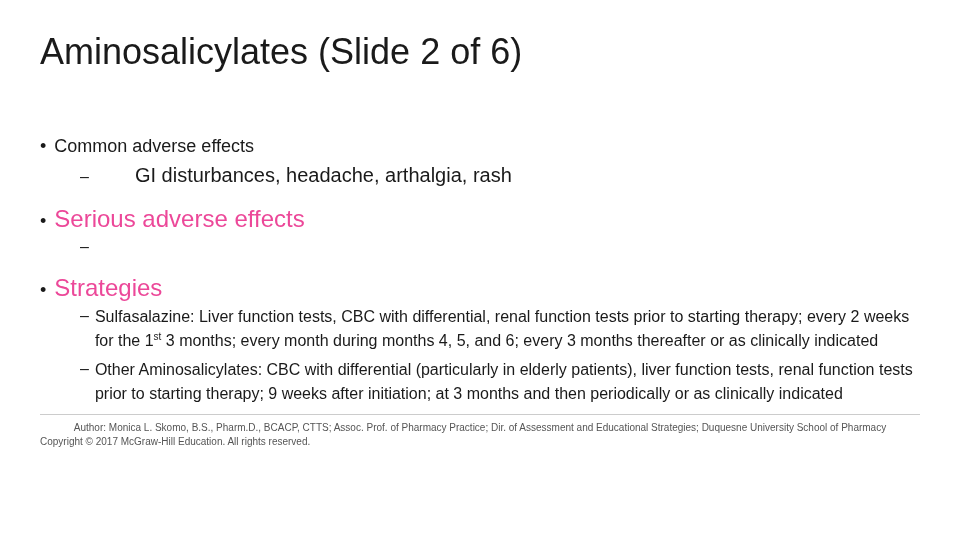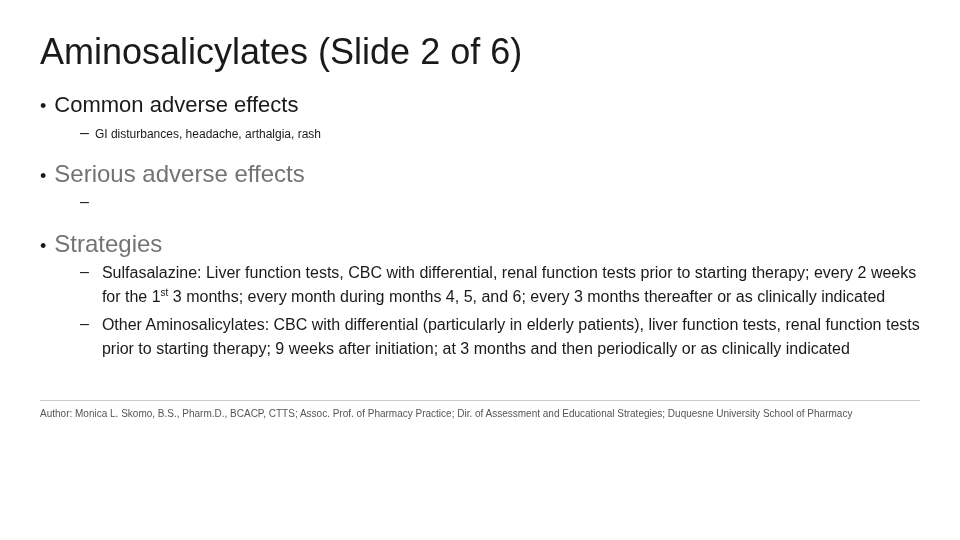--- a/index.html
+++ b/index.html
@@ -52,28 +52,29 @@
       gap: 8px;
     }
 
     .bullet-dot {
       font-size: 18px;
       color: #1a1a1a;
       line-height: 1.3;
     }
 
     .bullet-text-normal {
-      font-size: 22px;
+      font-size: 18px;
       color: #1a1a1a;
       line-height: 1.3;
+      margin-top: 44px;
     }
 
     .bullet-text-large {
       font-size: 24px;
-      color: #737373;
+      color: #ec4899;
       line-height: 1.3;
     }
 
     .sub-bullets {
       padding-left: 40px;
       margin-top: 2px;
     }
 
     .sub-bullet {
       display: flex;
@@ -83,40 +84,41 @@
       color: #1a1a1a;
       line-height: 1.4;
       margin-bottom: 4px;
     }
 
     .sub-bullet-dash {
       flex-shrink: 0;
     }
 
     .sub-bullet-text {
-      font-size: 12px;
+      font-size: 20px;
       line-height: 1.4;
+      margin-left: 40px;
     }
 
     .sub-bullet-text-normal {
       font-size: 16px;
       line-height: 1.5;
-      margin-left: 7px;
     }
 
     .footer {
       border-top: 1px solid #cccccc;
       padding-top: 6px;
       margin-top: auto;
     }
 
     .footer-author {
       font-size: 10px;
       color: #555555;
       line-height: 1.4;
+      text-align: center;
     }
 
     .footer-link {
       font-size: 10px;
       color: #1155cc;
       text-decoration: underline;
       line-height: 1.4;
     }
 
     .footer-copyright {
@@ -176,14 +178,15 @@
           <span class="sub-bullet-dash">–</span>
           <span class="sub-bullet-text-normal">Other Aminosalicylates:  CBC with differential (particularly in elderly patients), liver function tests, renal function tests prior to starting therapy; 9 weeks after initiation; at 3 months and then periodically or as clinically indicated</span>
         </div>
       </div>
     </div>
 
   </div>
 
   <div class="footer">
     <div class="footer-author">Author: Monica L. Skomo, B.S., Pharm.D., BCACP, CTTS; Assoc. Prof. of Pharmacy Practice; Dir. of Assessment and Educational Strategies; Duquesne University School of Pharmacy</div>
+    <div class="footer-copyright">Copyright © 2017 McGraw-Hill Education. All rights reserved.</div>
   </div>
 </div>
 
 </body></html>

